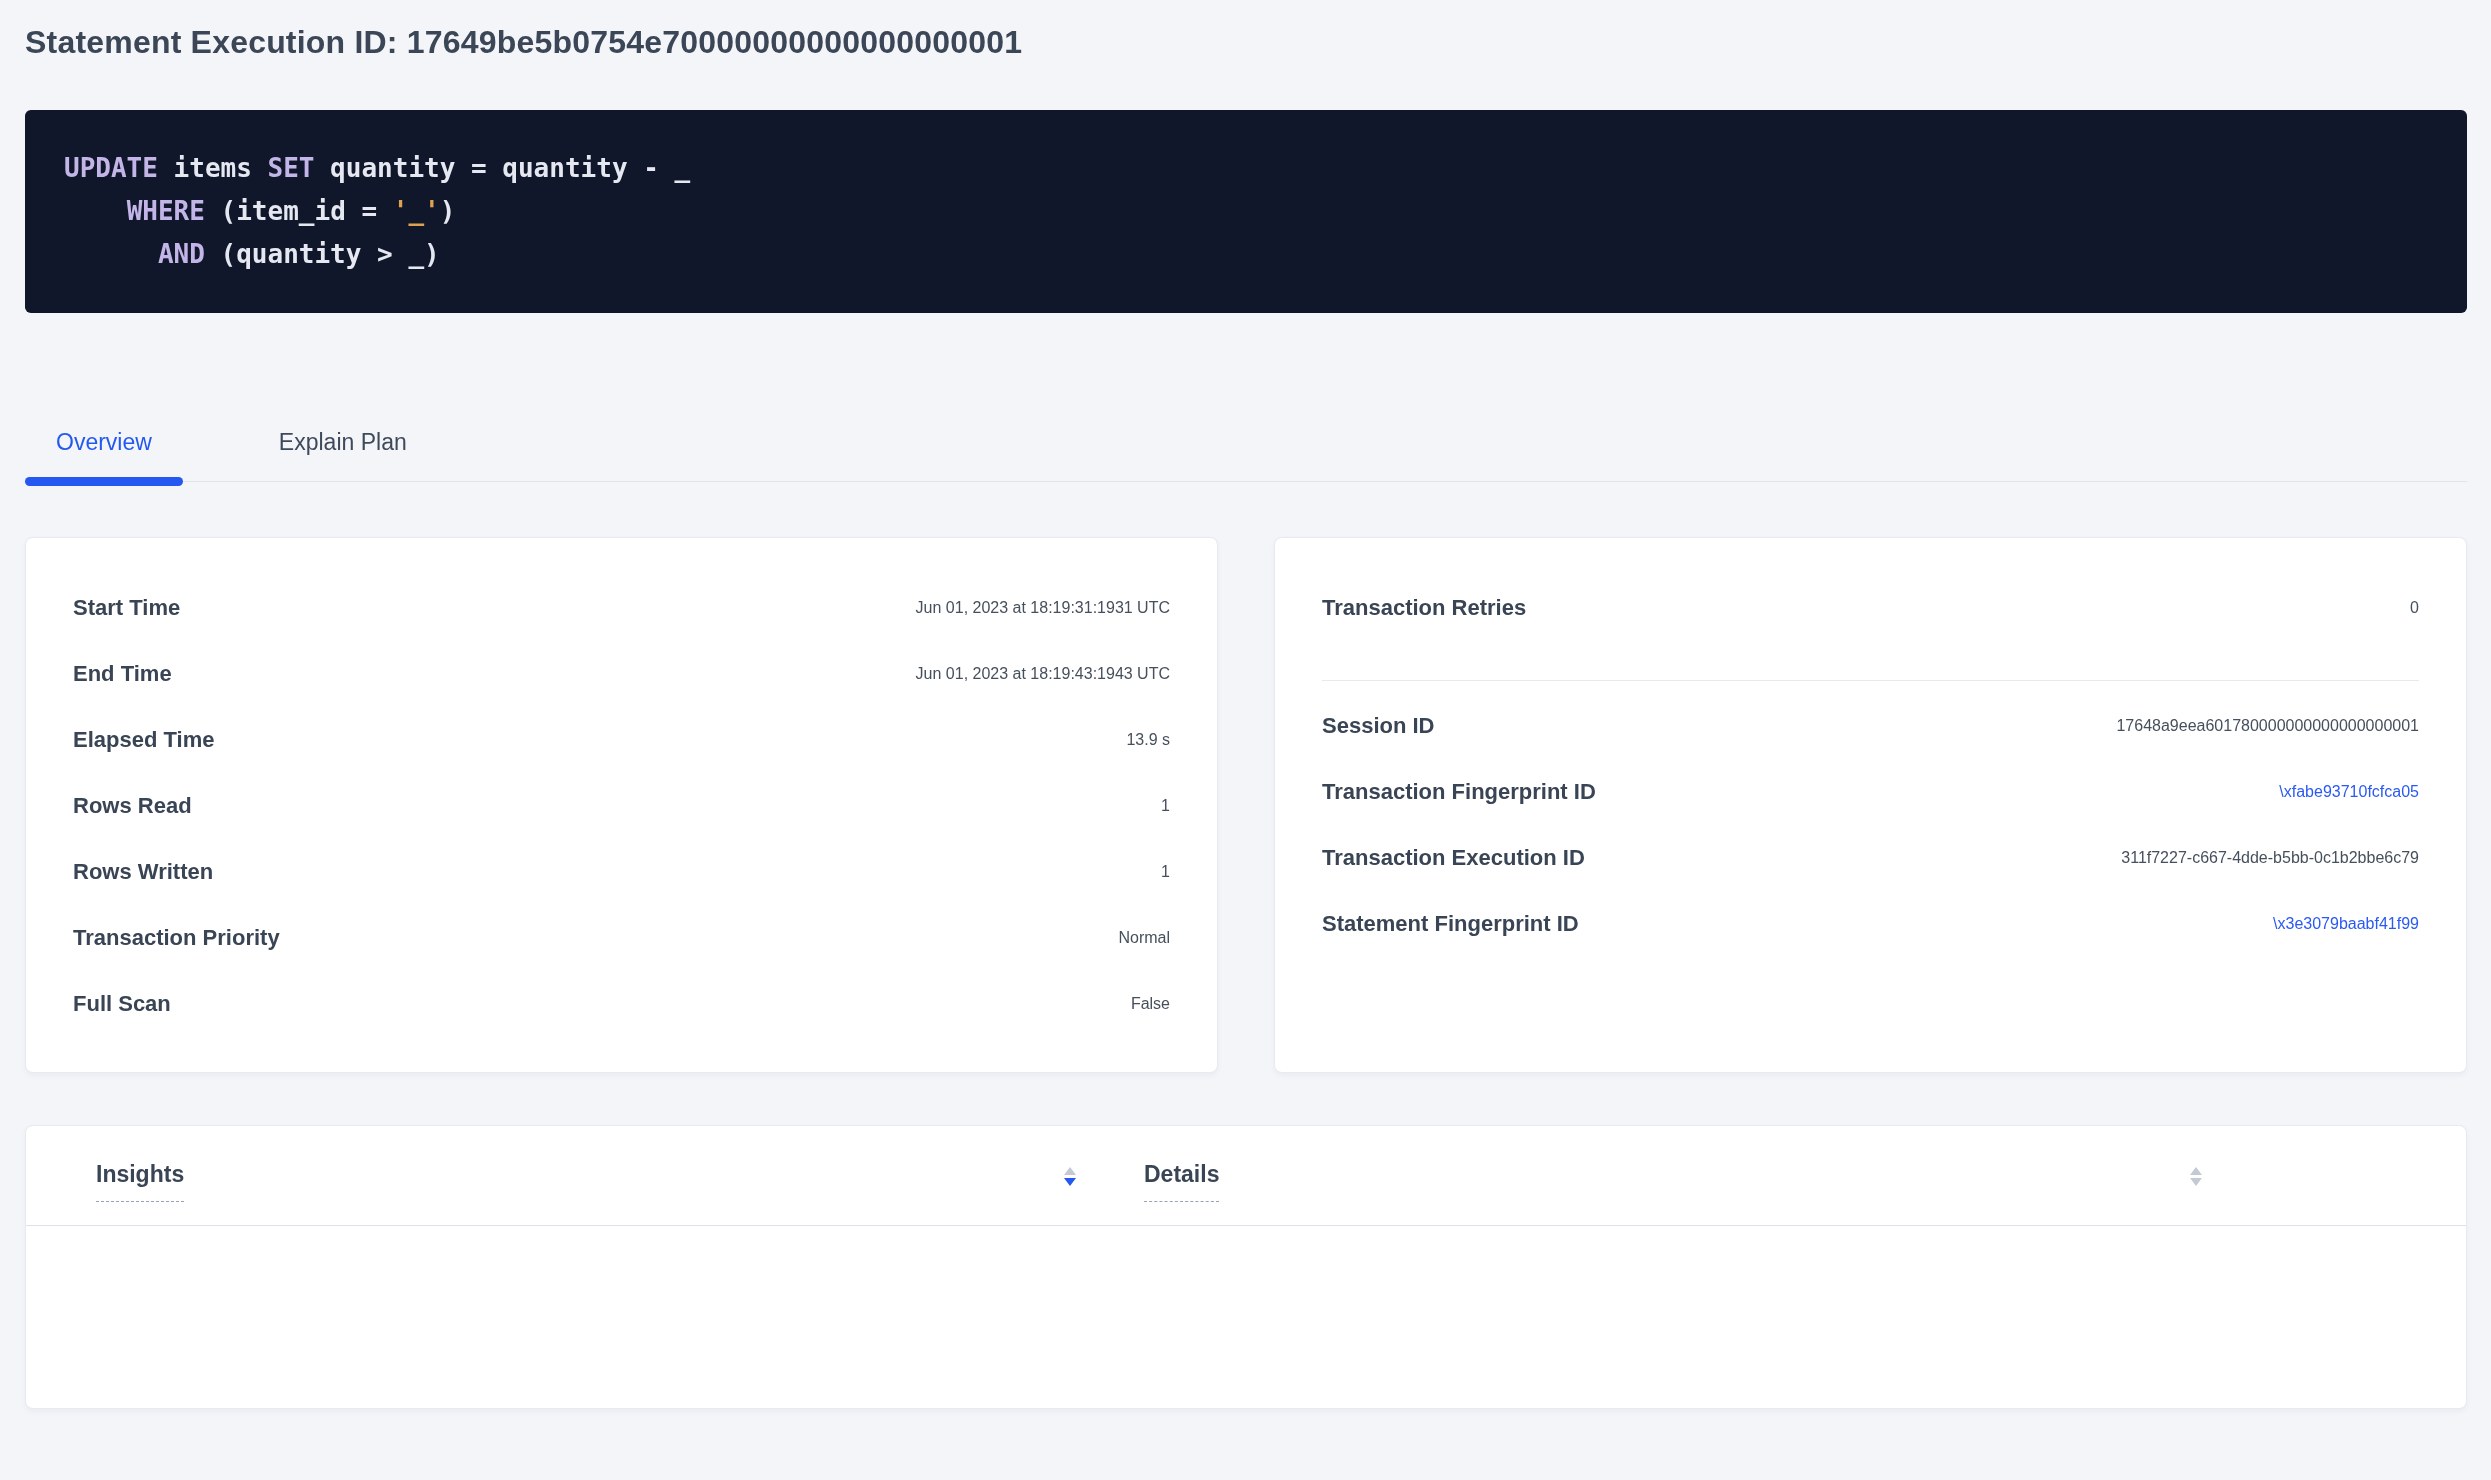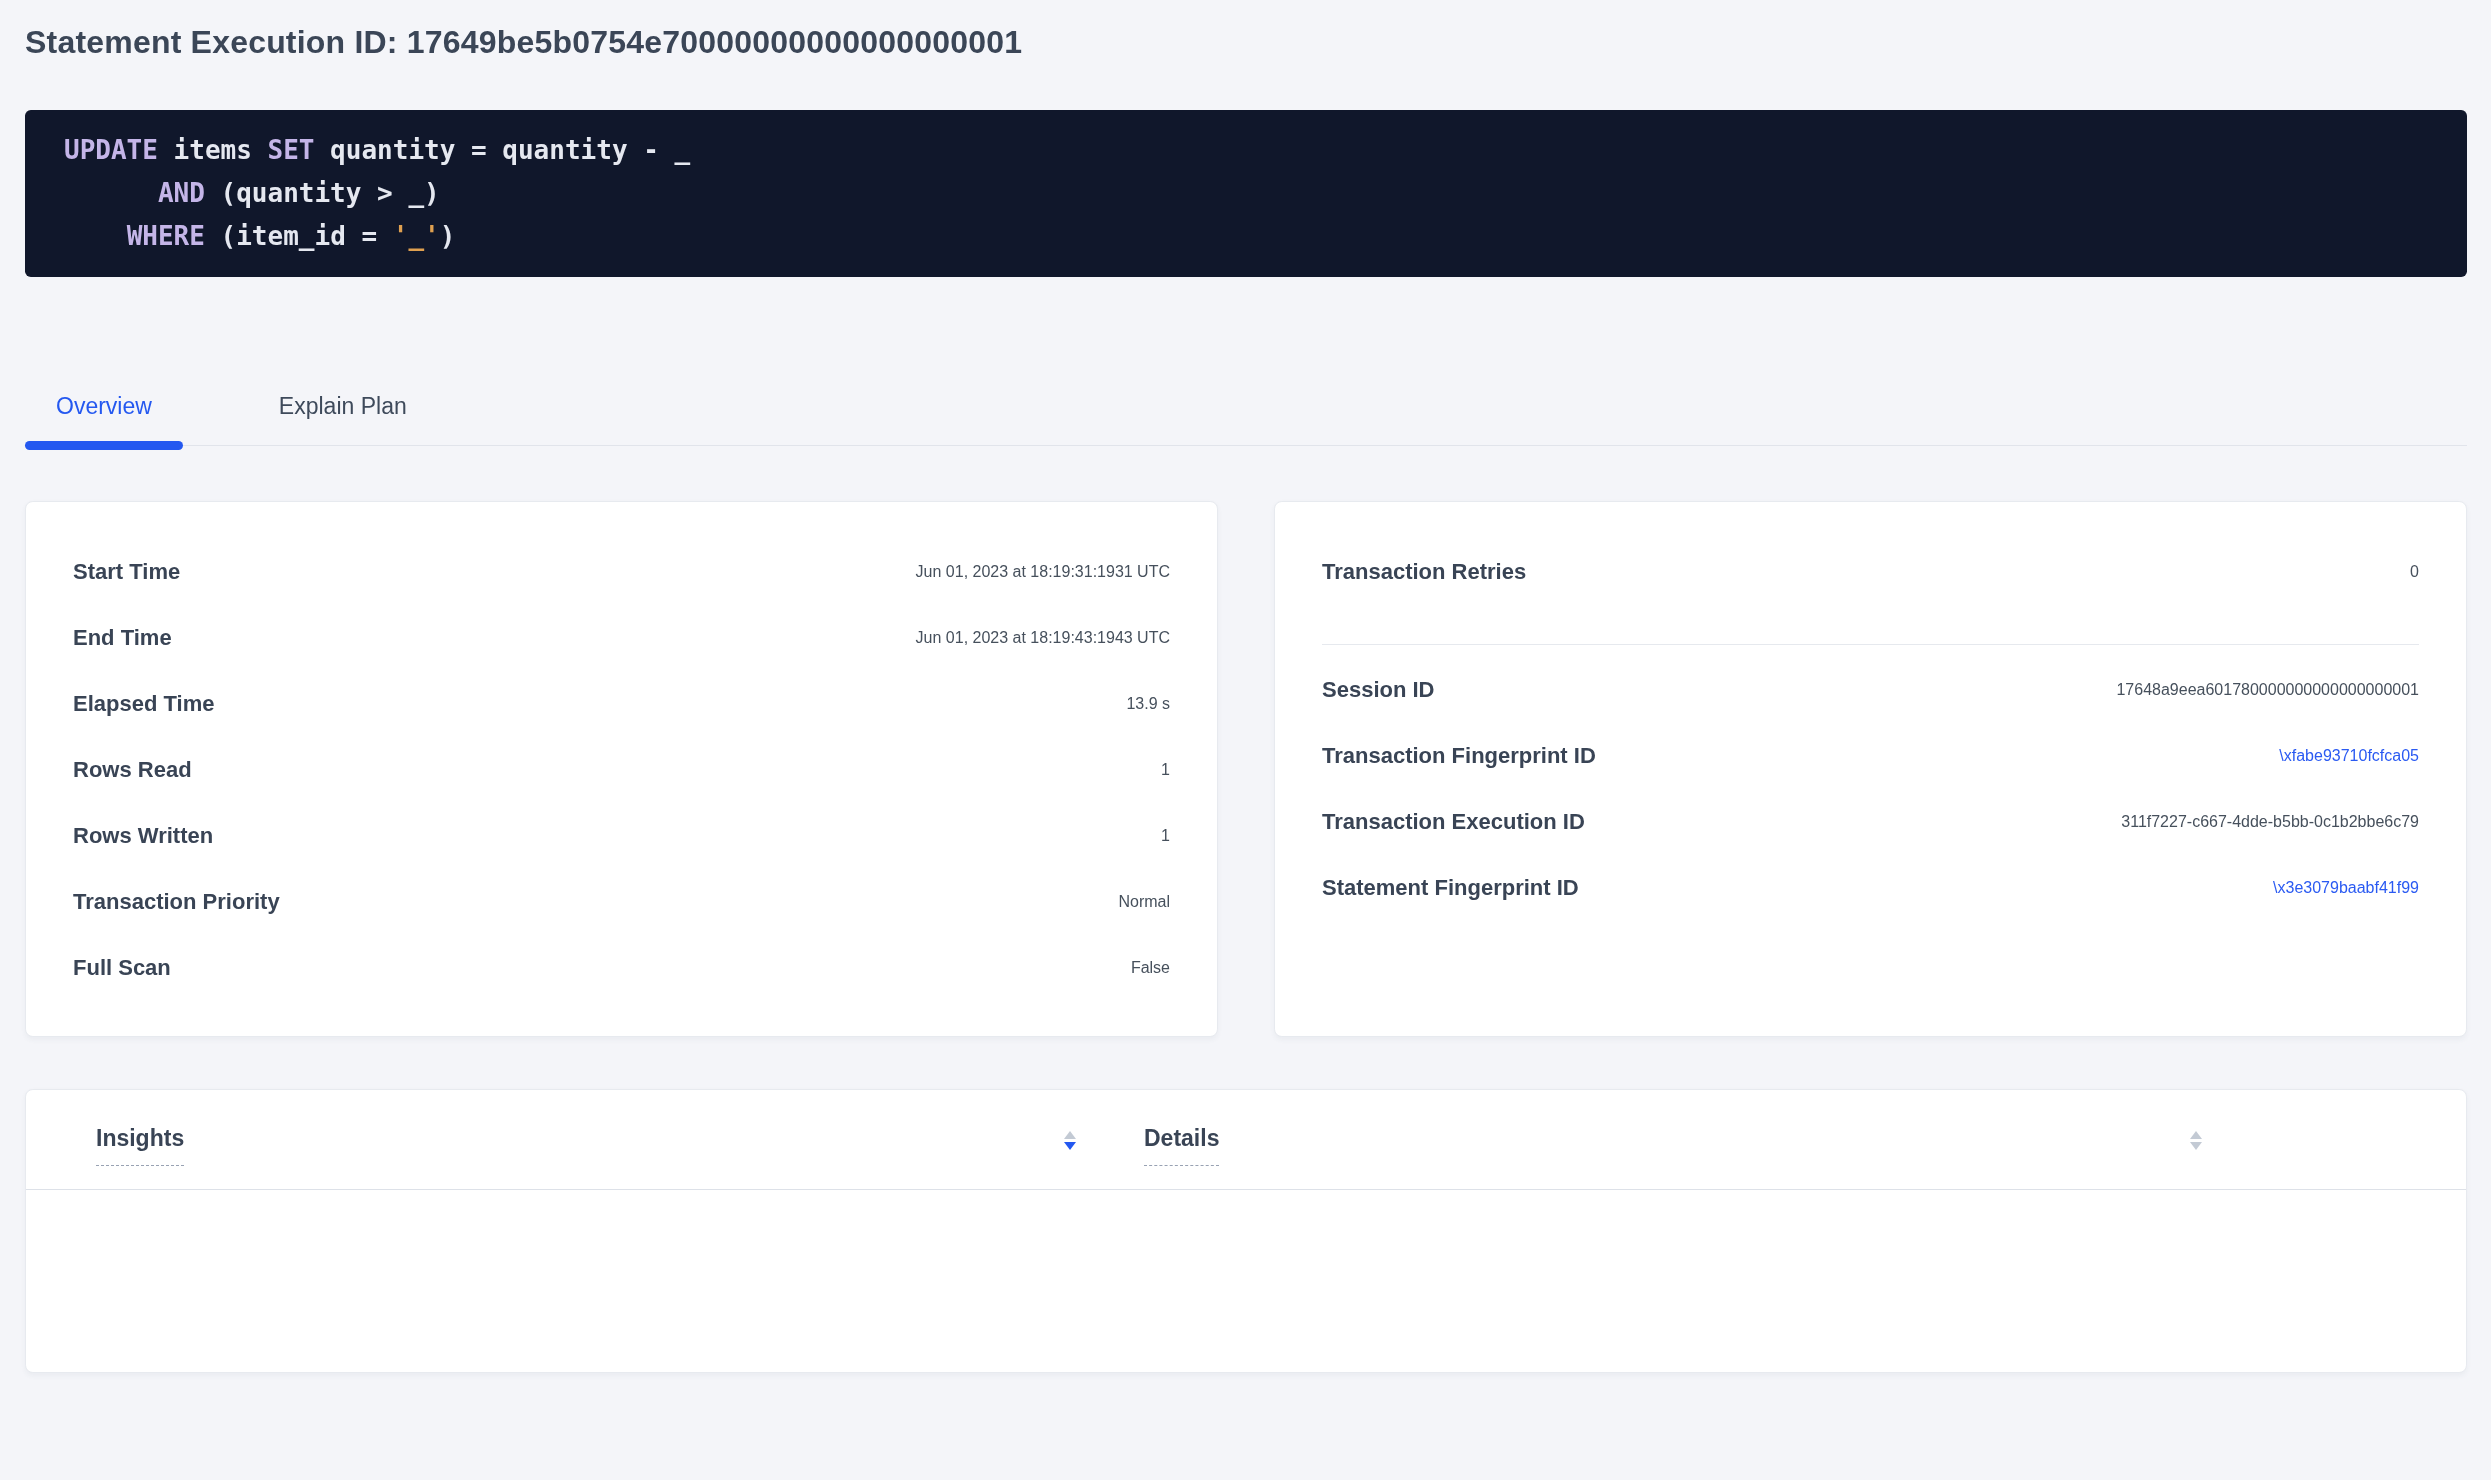--- a/index.html
+++ b/index.html
@@ -21,21 +21,21 @@
     font-weight: 700;
     color: #3b4657;
     letter-spacing: 0.2px;
   }
 
   
   .codeblock {
     margin-top: 49px;
     background: #10172b;
     border-radius: 5.8px;
-    padding: 19px 39px;
+    padding: 37px 39px;
   }
   .codeline {
     font-family: "DejaVu Sans Mono", "Liberation Mono", monospace;
     font-size: 26px;
     line-height: 43px;
     white-space: pre;
     color: #e5e8f0;
     font-weight: 700;
   }
   .codeline .kw  { color: #c4b5e8; }
@@ -135,22 +135,22 @@
 </style>
 </head>
 <body>
 
 <div class="page">
 
   <h1 class="page-title">Statement Execution ID: 17649be5b0754e70000000000000000001</h1>
 
   <div class="codeblock">
     <div class="codeline"><span class="kw">UPDATE</span><span> items </span><span class="kw">SET</span><span> quantity = quantity - _</span></div>
+    <div class="codeline"><span>    </span><span class="kw">WHERE</span><span> (item_id = </span><span class="str">'_'</span><span>)</span></div>
     <div class="codeline"><span>      </span><span class="kw">AND</span><span> (quantity &gt; _)</span></div>
-    <div class="codeline"><span>    </span><span class="kw">WHERE</span><span> (item_id = </span><span class="str">'_'</span><span>)</span></div>
   </div>
 
   <div class="tabs">
     <div class="tab active"><span>Overview</span></div>
     <div class="tab"><span>Explain Plan</span></div>
   </div>
 
   <div class="cards">
 
     <div class="card summary-card">

